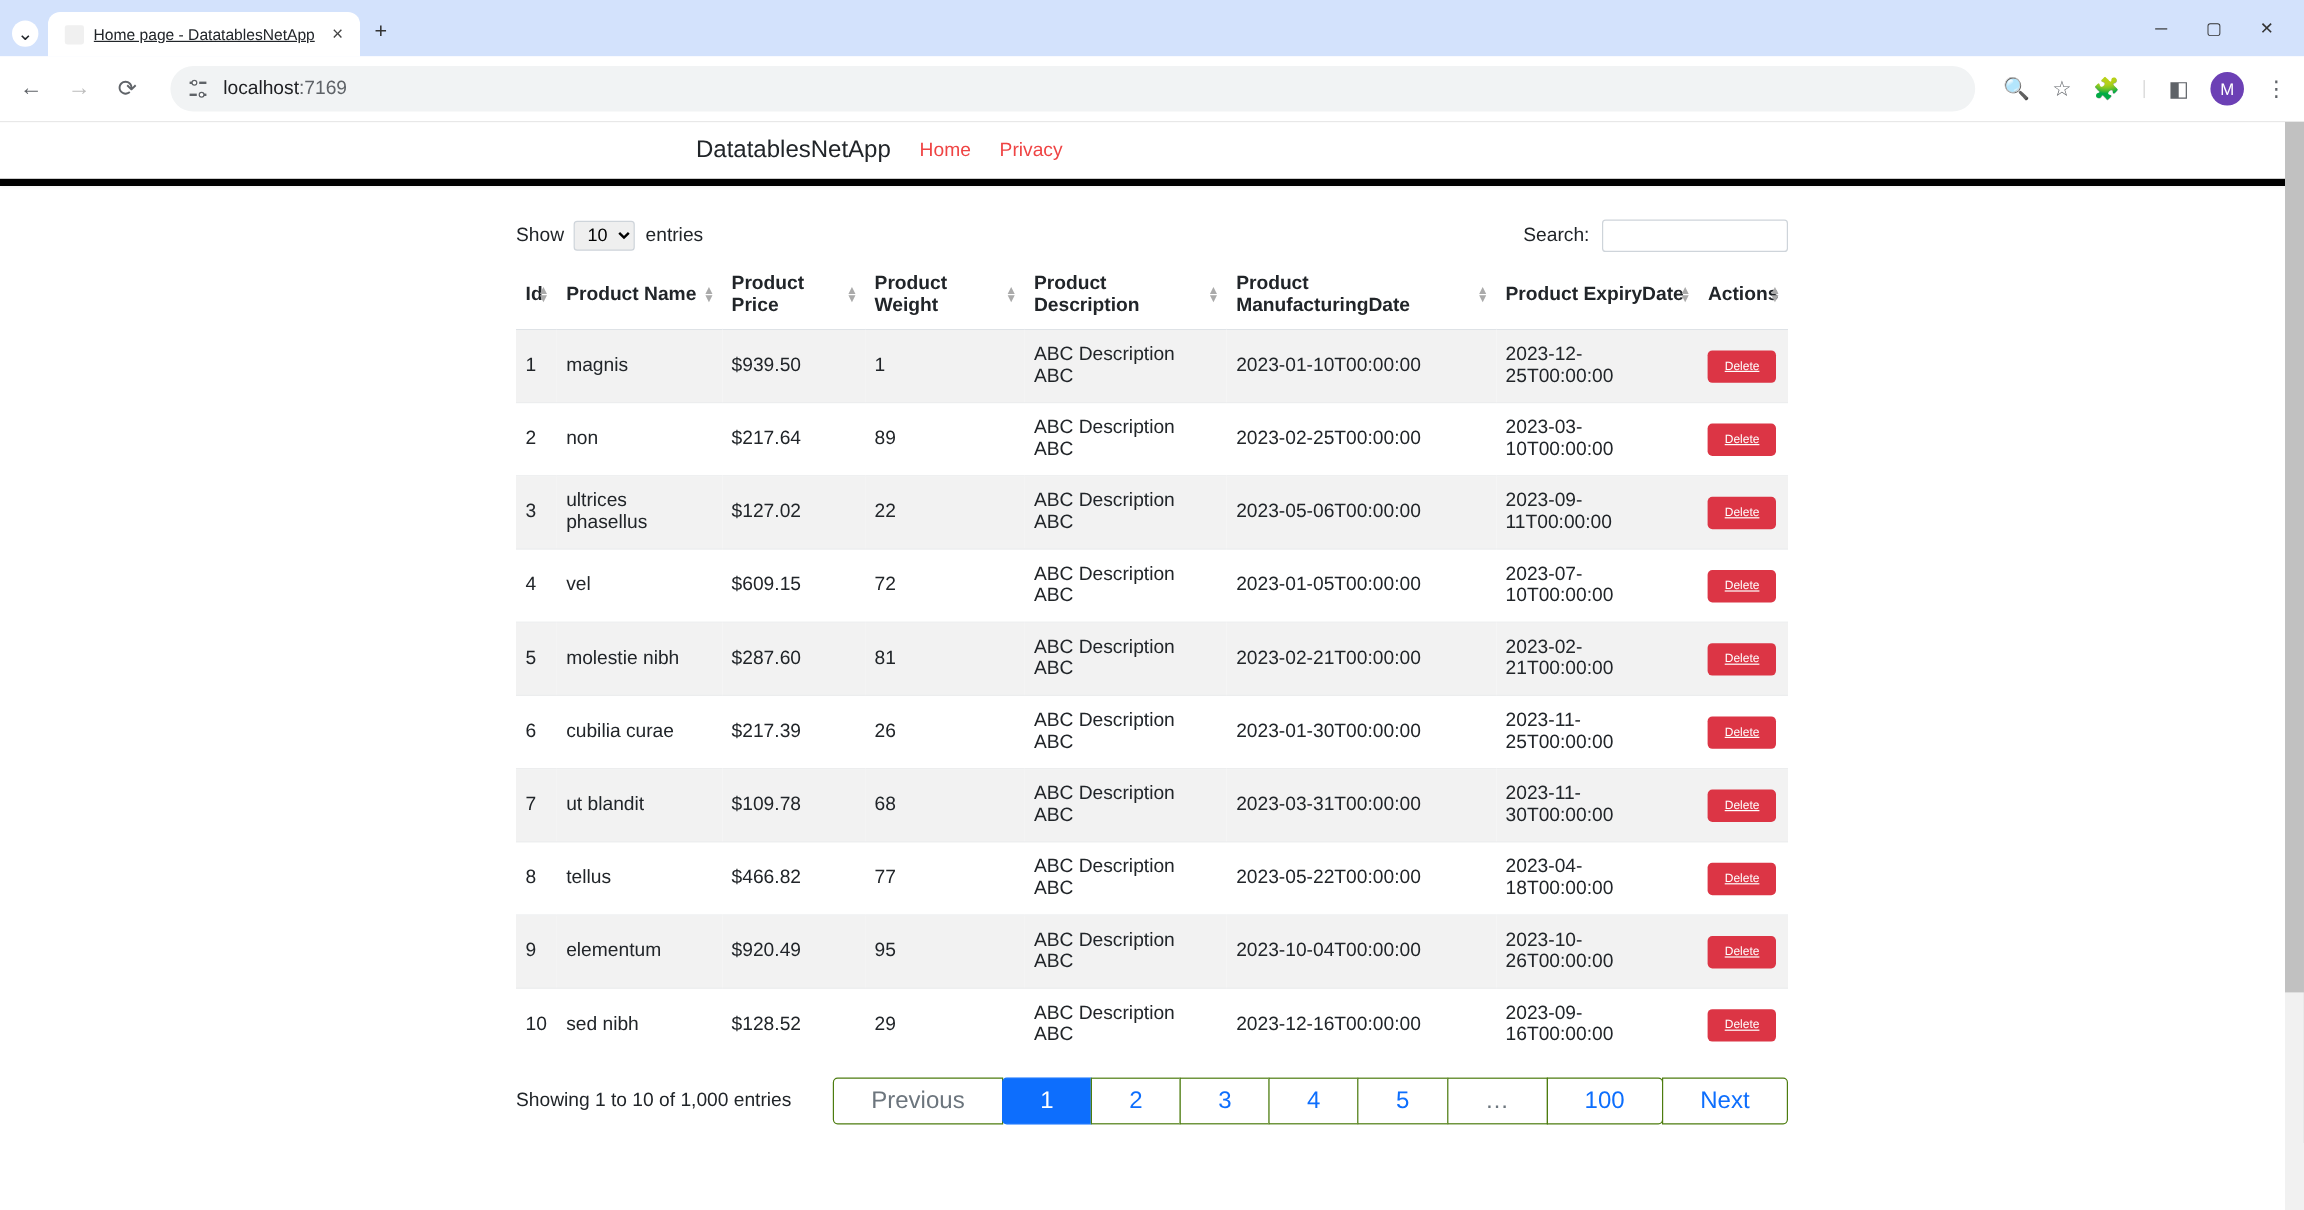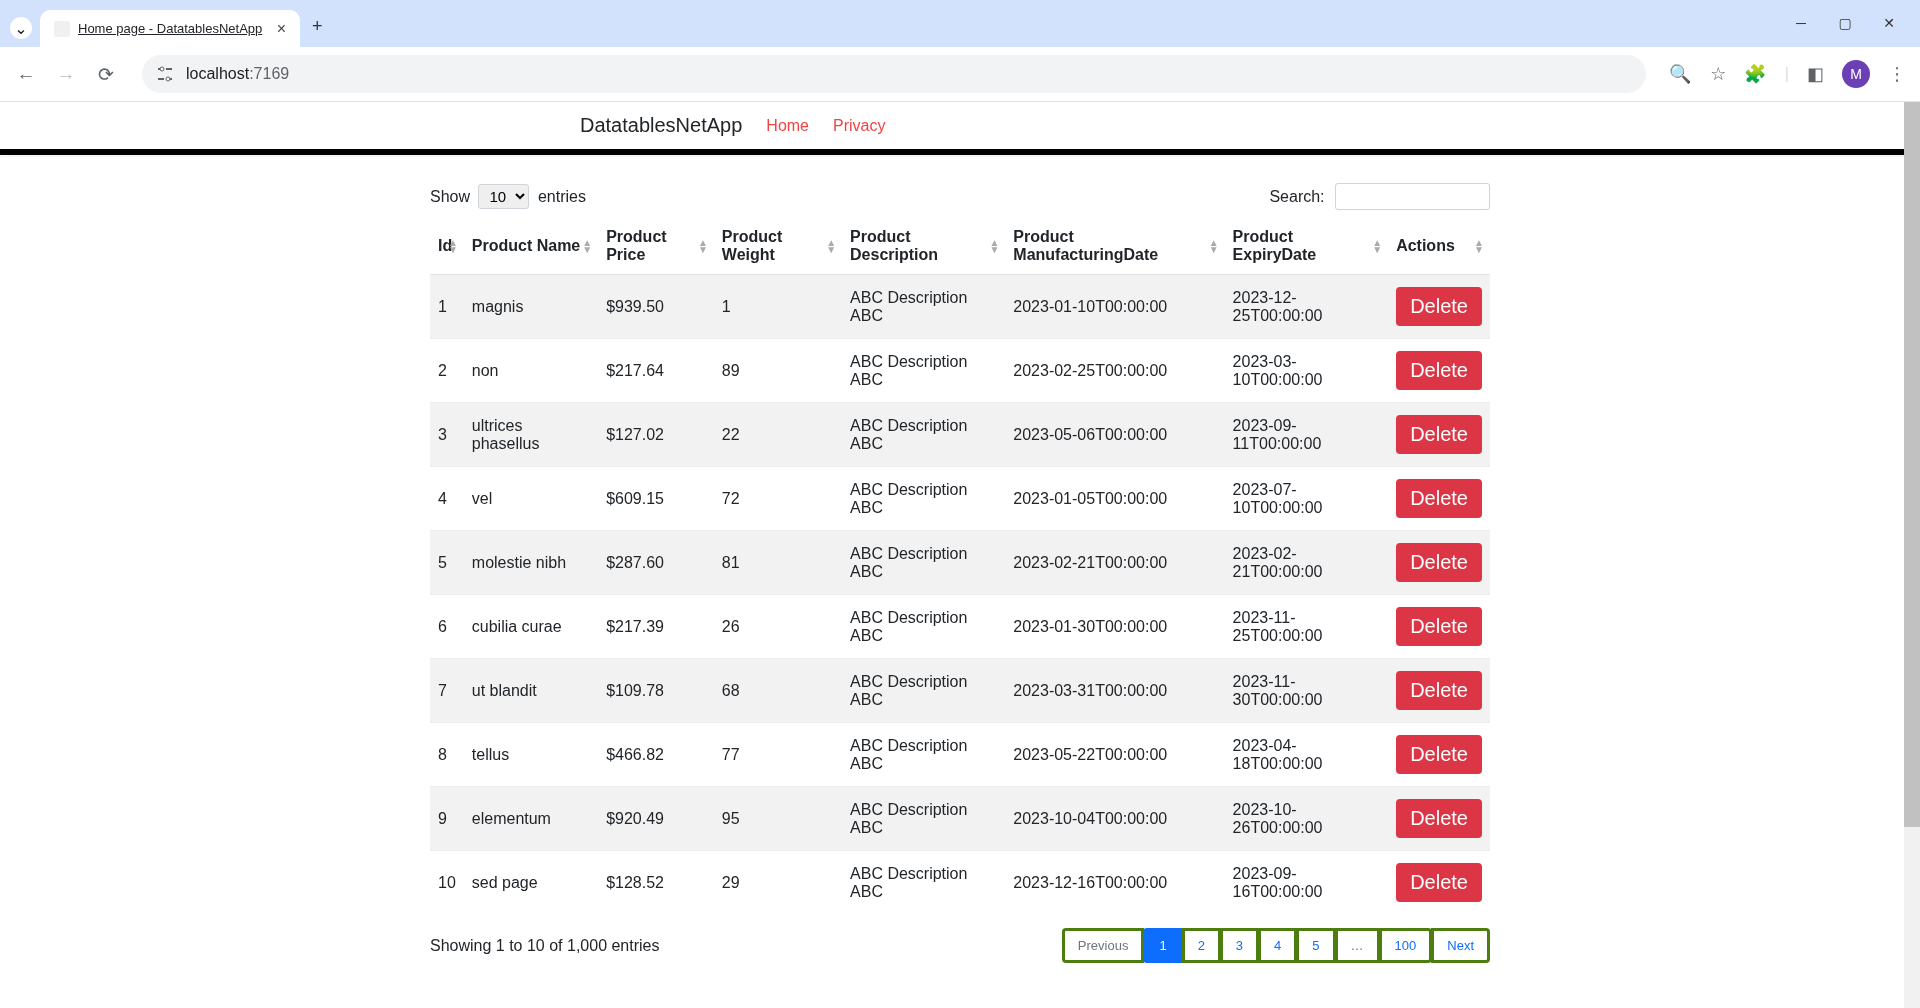--- a/index.html
+++ b/index.html
@@ -39,25 +39,25 @@
 .dt-length select { padding: 2px 6px; border: 1px solid #ced4da; border-radius: 3px; margin: 0 4px; font-size: 15px; }
 .dt-search input { width: 155px; padding: 4px 8px; border: 1px solid #ced4da; border-radius: 3px; margin-left: 6px; font-size: 15px; }
 
 table { width: 100%; border-collapse: collapse; }
 thead th { background: #fff; font-weight: 700; text-align: left; padding: 10px 8px; border-bottom: 1px solid #dee2e6; position: relative; font-size: 16px; }
 .sort-icon { position: absolute; right: 6px; top: 50%; transform: translateY(-50%); font-size: 10px; color: #aaa; line-height: 7px; }
 tbody td { padding: 12px 8px; font-size: 16px; border-top: 1px solid #ecedee; vertical-align: middle; }
 tbody tr:nth-child(odd) { background: #f2f2f2; }
 tbody tr:nth-child(even) { background: #fff; }
 
-.btn-danger { background: #dc3545; color: #fff; border: none; padding: 8px 14px; border-radius: 4px; font-size: 20px; cursor: pointer; }
+.btn-danger { background: #dc3545; color: #fff; border: none; padding: 8px 14px; border-radius: 4px; font-size: 10px; cursor: pointer; text-decoration: underline; }
 
 .dt-bottom { display: flex; justify-content: space-between; align-items: center; margin-top: 14px; font-size: 16px; }
 .pagination { display: flex; gap: 0; }
-.page-item { border: 3px solid #4d7c0f; padding: 7px 13px; font-size: 13px; color: #0d6efd; background: #fff; cursor: pointer; margin-left: -1px; }
+.page-item { border: 1px solid #4d7c0f; padding: 7px 31px; font-size: 20px; color: #0d6efd; background: #fff; cursor: pointer; margin-left: -1px; }
 .page-item.disabled { color: #6c757d; cursor: default; }
 .page-item.active { background: #0d6efd; color: #fff; border-color: #0d6efd; }
 .page-item:first-child { border-radius: 4px 0 0 4px; }
 .page-item:last-child { border-radius: 0 4px 4px 0; }
 
 .scrollbar { position: fixed; right: 0; top: 102px; bottom: 0; width: 16px; background: #f1f1f1; }
 .scroll-thumb { position: absolute; top: 0; width: 16px; height: 80%; background: #c1c1c1; border-radius: 0; }
 </style>
 </head>
 <body>
@@ -231,21 +231,21 @@
           <td>elementum</td>
           <td>$920.49</td>
           <td>95</td>
           <td>ABC Description ABC</td>
           <td>2023-10-04T00:00:00</td>
           <td>2023-10-26T00:00:00</td>
           <td><button class="btn-danger">Delete</button></td>
         </tr>
         <tr>
           <td>10</td>
-          <td>sed page</td>
+          <td>sed nibh</td>
           <td>$128.52</td>
           <td>29</td>
           <td>ABC Description ABC</td>
           <td>2023-12-16T00:00:00</td>
           <td>2023-09-16T00:00:00</td>
           <td><button class="btn-danger">Delete</button></td>
         </tr>
       </tbody>
   </table>
 

